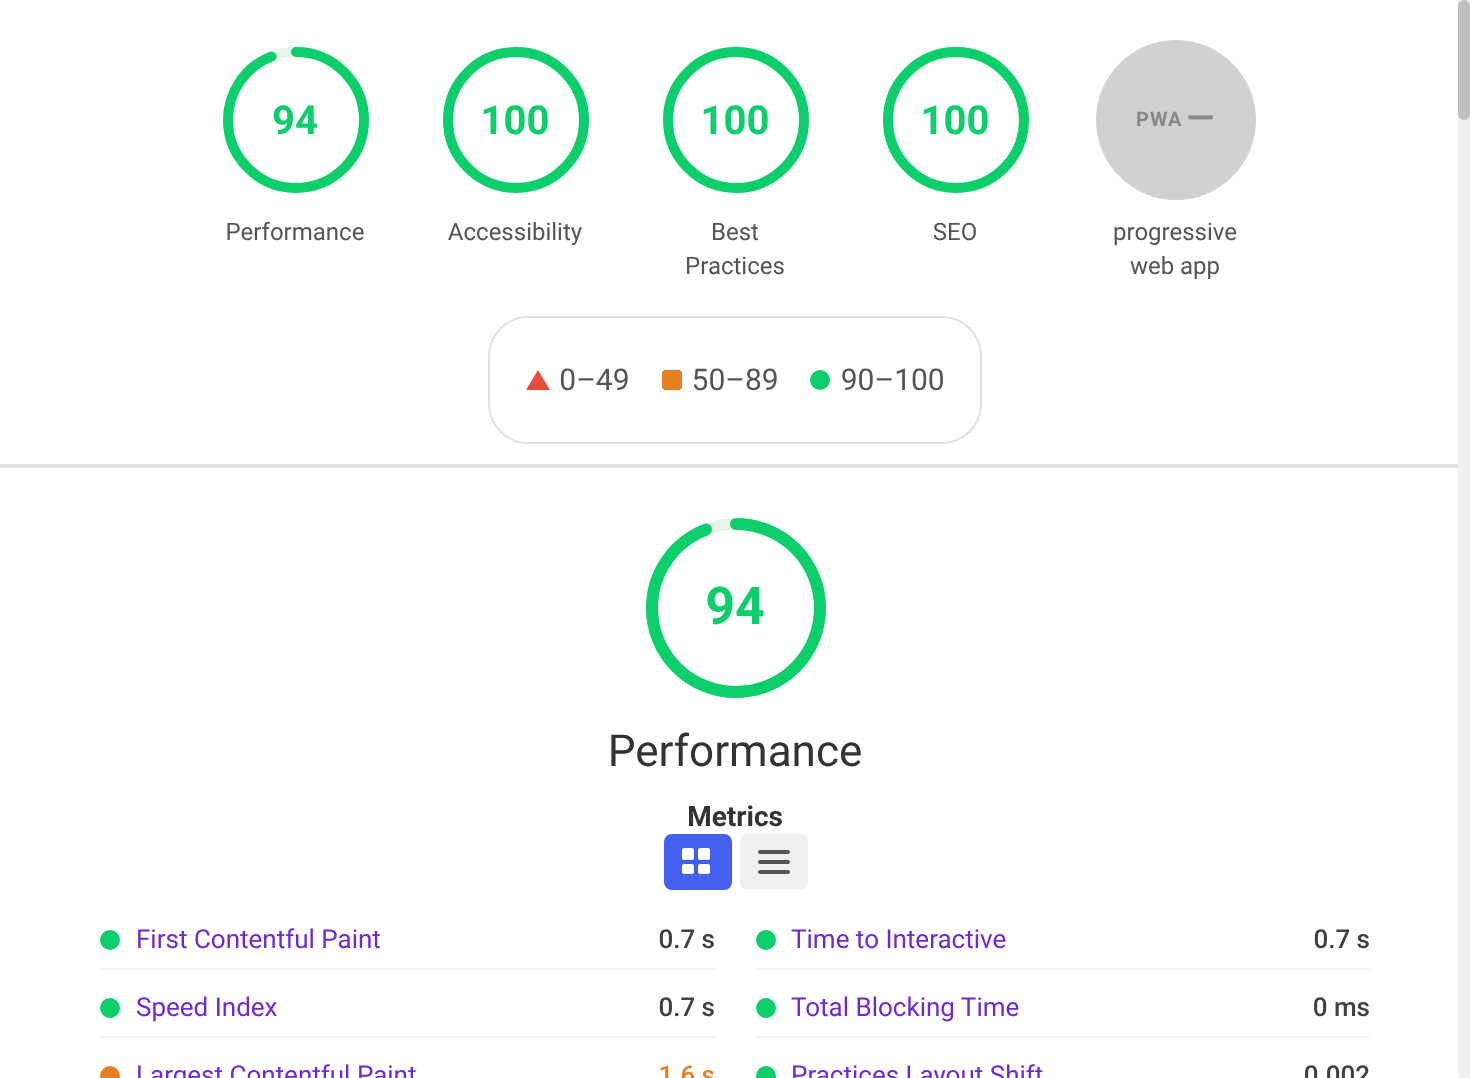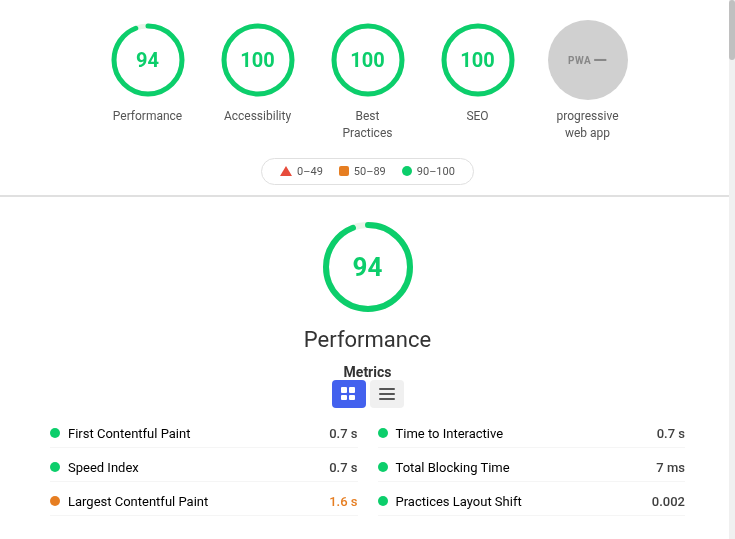--- a/index.html
+++ b/index.html
@@ -104,22 +104,22 @@
       font-weight: 700;
       line-height: 1;
     }
 
     .legend-row {
       display: flex;
       align-items: center;
       gap: 16px;
       border: 1px solid #e0e0e0;
       border-radius: 20px;
-      padding: 6px 18px;
-      font-size: 11px;
+      padding: 22px 18px;
+      font-size: 15px;
       color: #555;
     }
 
     .legend-item {
       display: flex;
       align-items: center;
       gap: 5px;
     }
 
     .legend-icon-red {
@@ -258,21 +258,21 @@
       height: 10px;
       border-radius: 50%;
       flex-shrink: 0;
     }
 
     .dot-green { background: #0cce6b; }
     .dot-orange { background: #e67e22; }
 
     .metric-name {
       font-size: 13px;
-      color: #000000;
+      color: #6d28d9;
     }
 
     .metric-value {
       font-size: 13px;
       font-weight: 500;
     }
 
     .value-green { color: #404040; }
     .value-orange { color: #e67e22; }
 
@@ -427,21 +427,21 @@
           <span class="metric-name">Speed Index</span>
         </div>
         <span class="metric-value value-green">0.7 s</span>
       </div>
 
       <div class="metric-item">
         <div class="metric-left">
           <div class="metric-dot dot-green"></div>
           <span class="metric-name">Total Blocking Time</span>
         </div>
-        <span class="metric-value value-green">7 ms</span>
+        <span class="metric-value value-green">0 ms</span>
       </div>
 
       <div class="metric-item">
         <div class="metric-left">
           <div class="metric-dot dot-orange"></div>
           <span class="metric-name">Largest Contentful Paint</span>
         </div>
         <span class="metric-value value-orange">1.6 s</span>
       </div>
 

